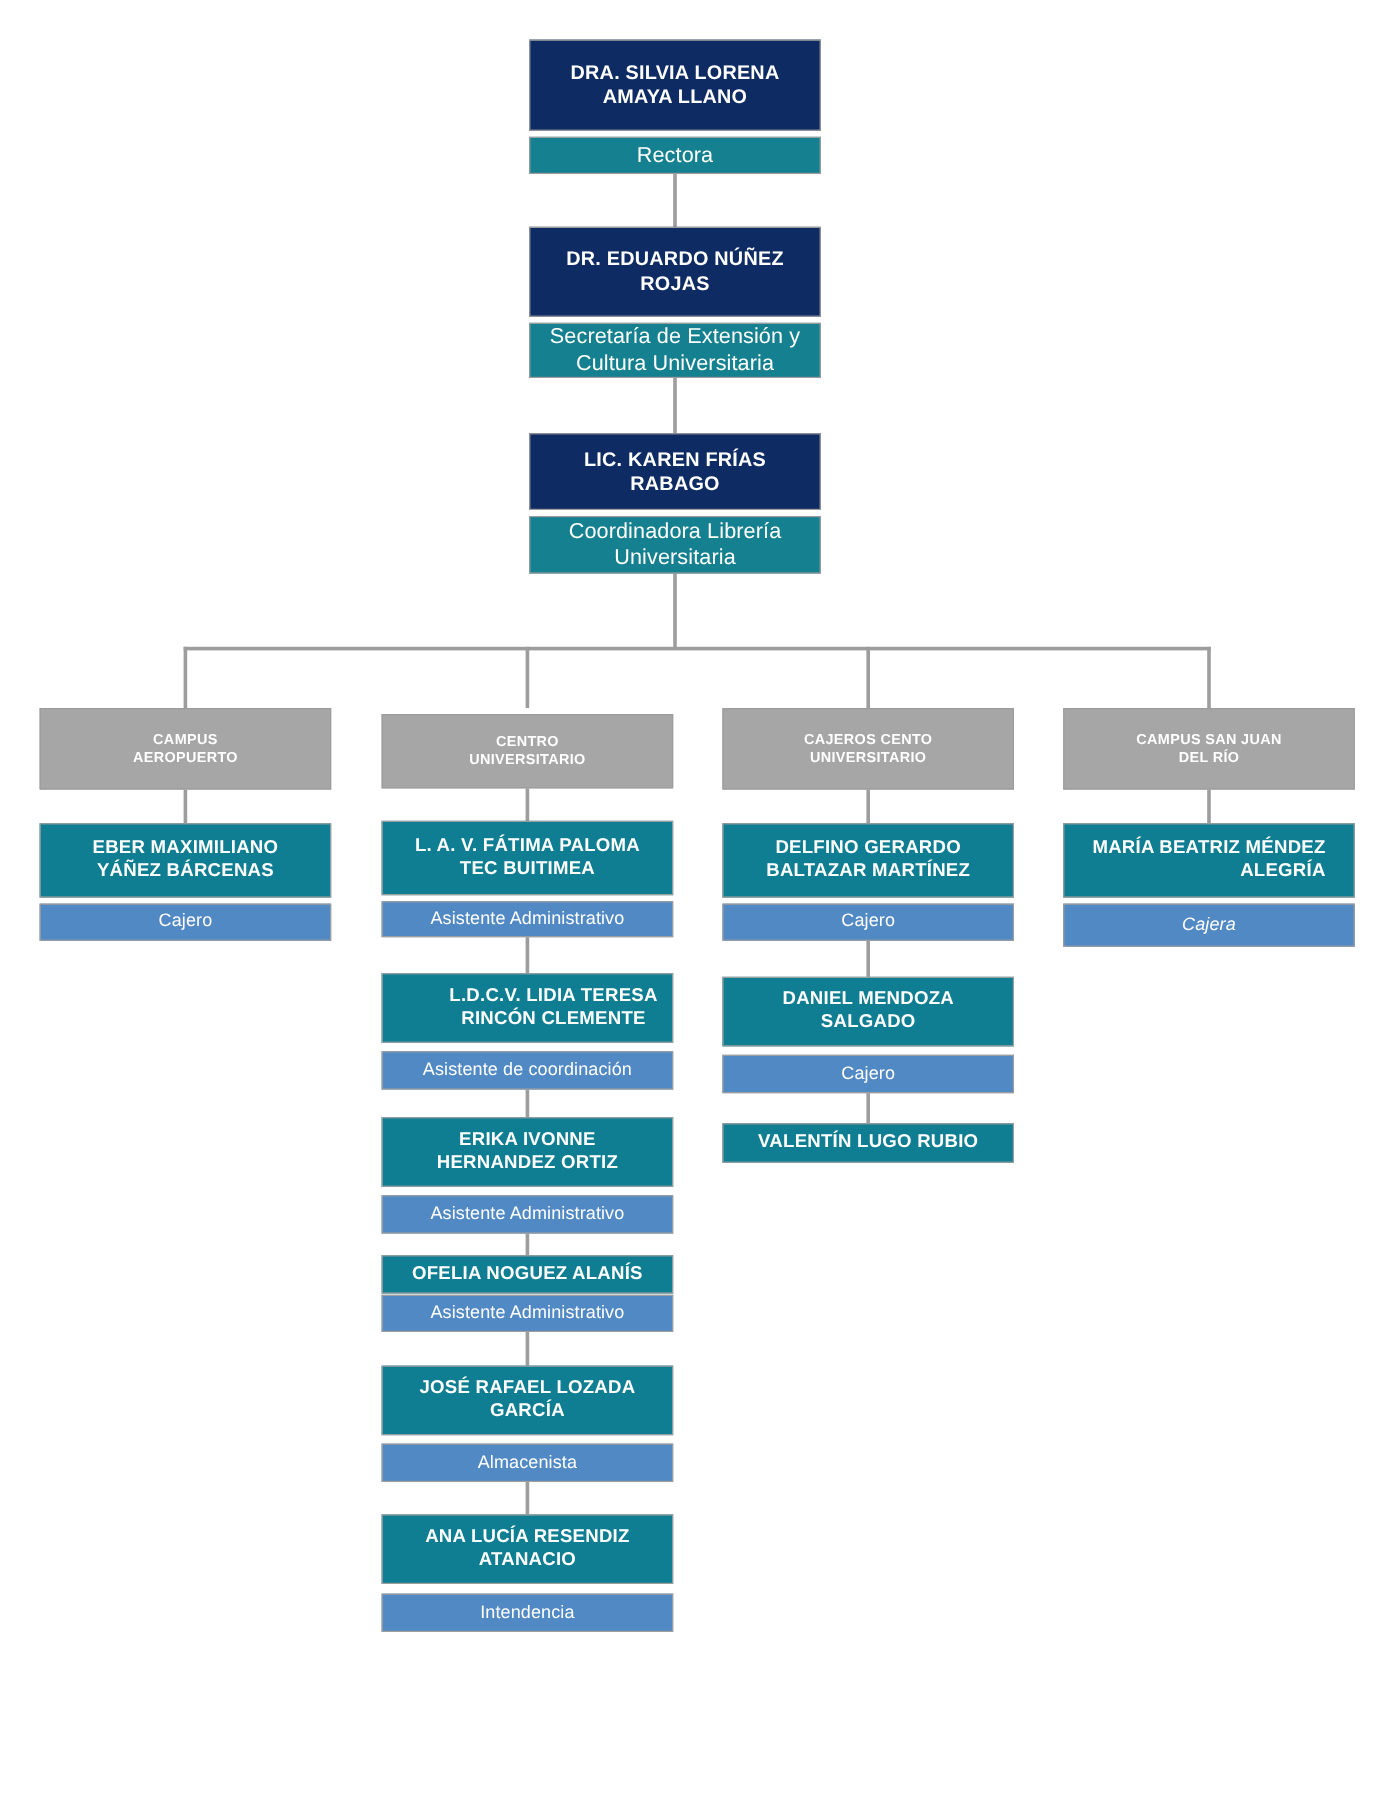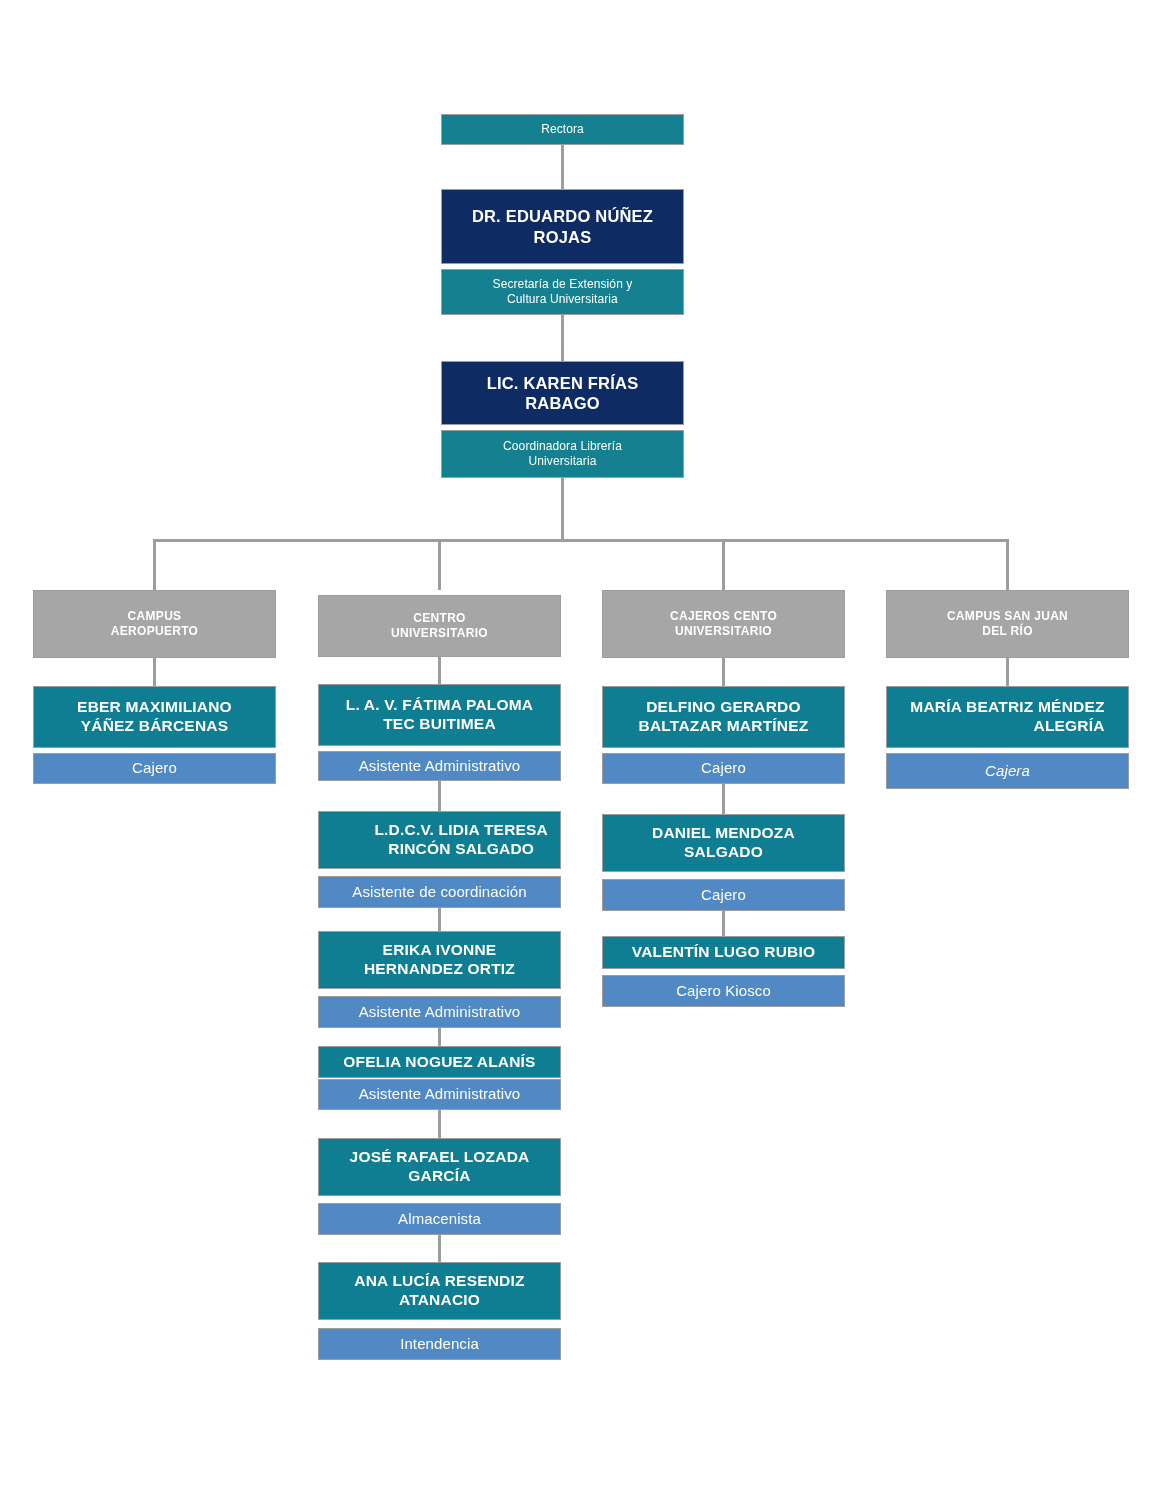--- a/index.html
+++ b/index.html
@@ -31,21 +31,21 @@
   }
   .name-box{
     background:#0E2C63;
     font-weight:bold;
     font-size:16.5px;
     letter-spacing:0.2px;
   }
   .role-box{
     background:#15808F;
     font-weight:normal;
-    font-size:12px;
+    font-size:18px;
     letter-spacing:0.1px;
   }
   .dept-box{
     background:#A6A6A6;
     font-weight:bold;
     font-size:12px;
     letter-spacing:0.3px;
   }
   .staff-name-box{
     background:#0F7E92;
@@ -74,20 +74,26 @@
     height:3px;
     background:#9d9d9d;
     z-index:1;
   }
 </style>
 </head>
 <body>
 
 <div id="chart">
 
+  <div class="box name-box" style="left:441px; top:33px; width:243px; height:76px;">
+    <span>
+      <span>DRA. SILVIA LORENA</span>
+      <span>AMAYA LLANO</span>
+    </span>
+  </div>
   <div class="box role-box" style="left:441px; top:114px; width:243px; height:31px;">
     <span>
       <span>Rectora</span>
     </span>
   </div>
 
   <div class="vline" style="left:561px; top:145px; height:45px;"></div>
 
   <div class="box name-box" style="left:441px; top:189px; width:243px; height:75px;">
     <span>
@@ -158,21 +164,21 @@
     </span>
   </div>
   <div class="box staff-role-box" style="left:318px; top:751px; width:243px; height:30px;">
     <span>Asistente Administrativo</span>
   </div>
   <div class="vline" style="left:438px; top:781px; height:30px;"></div>
 
   <div class="box staff-name-box" style="left:318px; top:811px; width:243px; height:58px;justify-content:flex-end;">
     <span>
       <span>L.D.C.V. LIDIA TERESA</span>
-      <span>RINCÓN SALGADO</span>
+      <span>RINCÓN CLEMENTE</span>
     </span>
   </div>
   <div class="box staff-role-box" style="left:318px; top:876px; width:243px; height:32px;">
     <span>Asistente de coordinación</span>
   </div>
   <div class="vline" style="left:438px; top:908px; height:24px;"></div>
 
   <div class="box staff-name-box" style="left:318px; top:931px; width:243px; height:58px;">
     <span>
       <span>ERIKA IVONNE</span>
@@ -243,23 +249,20 @@
   <div class="box staff-role-box" style="left:602px; top:879px; width:243px; height:32px;">
     <span>Cajero</span>
   </div>
   <div class="vline" style="left:722px; top:911px; height:25px;"></div>
 
   <div class="box staff-name-box" style="left:602px; top:936px; width:243px; height:33px;">
     <span>
       <span>VALENTÍN LUGO RUBIO</span>
     </span>
   </div>
-  <div class="box staff-role-box" style="left:602px; top:975px; width:243px; height:32px;">
-    <span>Cajero Kiosco</span>
-  </div>
 
   <div class="box dept-box" style="left:886px; top:590px; width:243px; height:68px;">
     <span>
       <span>CAMPUS SAN JUAN</span>
       <span>DEL RÍO</span>
     </span>
   </div>
   <div class="vline" style="left:1006px; top:658px; height:28px;"></div>
   <div class="box staff-name-box" style="left:886px; top:686px; width:243px; height:62px;text-align:right;">
     <span>

